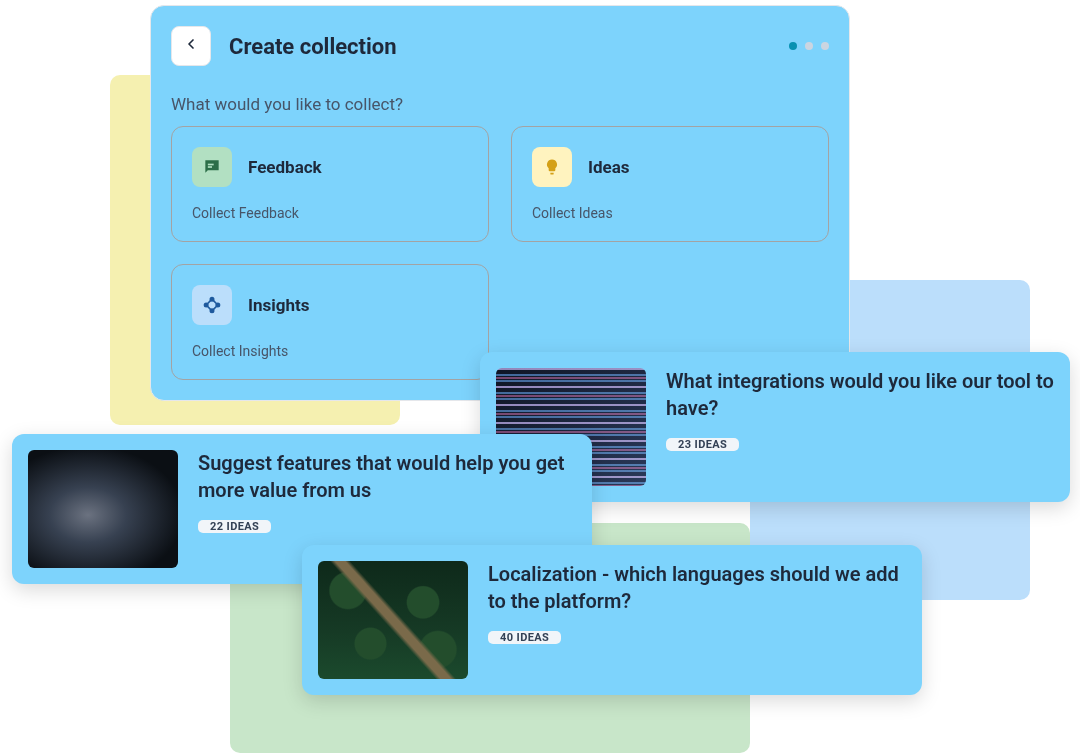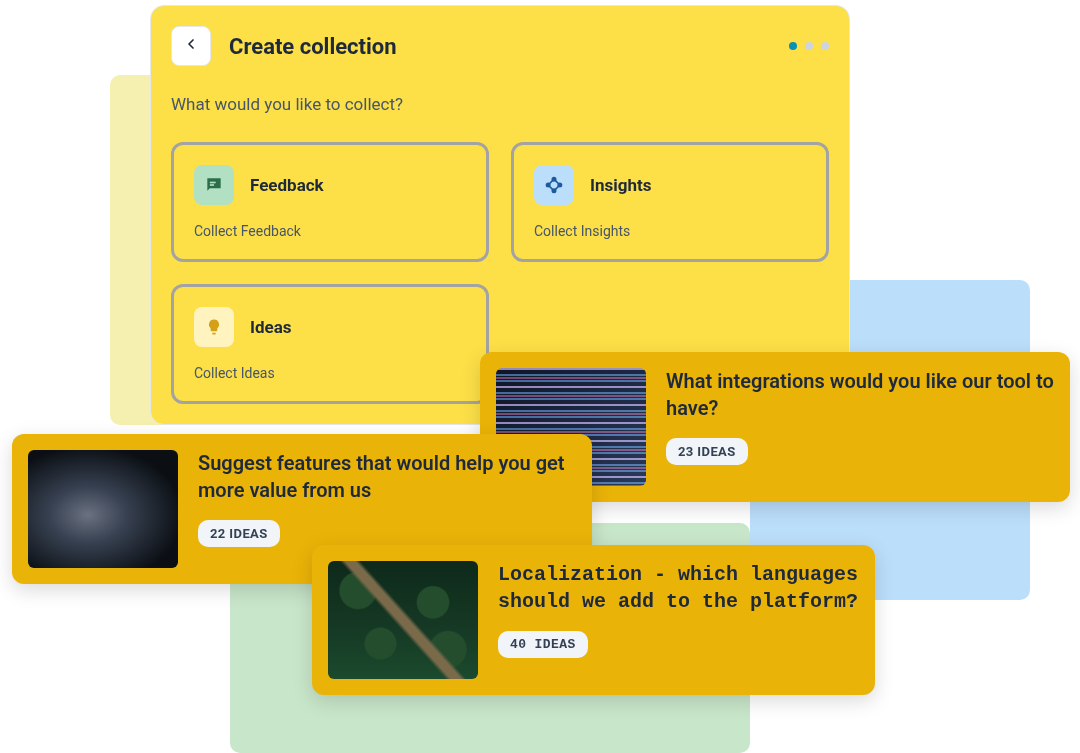--- a/index.html
+++ b/index.html
@@ -29,21 +29,21 @@
     position: absolute;
     left: 230px; bottom: 0;
     width: 520px; height: 230px;
     background: #c8e6c9;
     border-radius: 10px;
   }
   .main-card {
     position: absolute;
     left: 150px; top: 5px;
     width: 700px;
-    background: #fde047;
+    background: #7dd3fc;
     border: 1px solid #e5e7eb;
     border-radius: 14px;
     padding: 20px;
   }
   .header-row {
     display: flex;
     align-items: center;
     gap: 18px;
     margin-bottom: 28px;
   }
@@ -65,29 +65,29 @@
   .dots {
     margin-left: auto;
     display: flex;
     gap: 8px;
   }
   .dot { width: 8px; height: 8px; border-radius: 50%; background: #cbd5e1; }
   .dot.active { background: #0891b2; }
   .prompt {
     font-size: 17px;
     color: #475569;
-    margin: 0 0 28px 0;
+    margin: 0 0 12px 0;
   }
   .grid {
     display: grid;
     grid-template-columns: 1fr 1fr;
     gap: 22px;
   }
   .option-card {
-    border: 3px solid #a3a3a3;
+    border: 1px solid #a3a3a3;
     border-radius: 12px;
     padding: 20px;
     cursor: pointer;
   }
   .option-head {
     display: flex;
     align-items: center;
     gap: 16px;
     margin-bottom: 18px;
   }
@@ -99,21 +99,21 @@
     justify-content: center;
   }
   .icon-feedback { background: #b2e0c2; }
   .icon-ideas { background: #fff3bf; }
   .icon-insights { background: #bbdefb; }
   .option-title { font-size: 17px; font-weight: 700; color: #1e293b; }
   .option-desc { font-size: 14px; color: #475569; }
 
   .idea-card {
     position: absolute;
-    background: #eab308;
+    background: #7dd3fc;
     border-radius: 12px;
     box-shadow: 0 6px 20px rgba(0,0,0,0.15);
     padding: 16px;
     display: flex;
     gap: 20px;
   }
   .idea-card .thumb {
     width: 150px; height: 118px;
     border-radius: 6px;
     flex-shrink: 0;
@@ -122,30 +122,30 @@
   .idea-card .title {
     font-size: 20px;
     font-weight: 600;
     color: #1e293b;
     line-height: 1.35;
     margin-bottom: 16px;
   }
   .badge {
     align-self: flex-start;
     background: #f1f5f9;
-    border-radius: 10px;
-    padding: 6px 12px;
-    font-size: 13px;
+    border-radius: 5px;
+    padding: 0 12px;
+    font-size: 11px;
     font-weight: 700;
     letter-spacing: 0.4px;
     color: #334155;
   }
   .card-1 { left: 12px; top: 434px; width: 580px; }
   .card-2 { left: 480px; top: 352px; width: 590px; }
-  .card-3 { left: 312px; top: 545px; width: 563px; font-family: Liberation Mono, monospace; }
+  .card-3 { left: 302px; top: 545px; width: 620px; }
 
   
   .thumb-audience {
     background: radial-gradient(ellipse at 40% 55%, #6b7280 0%, #374151 30%, #0b0f14 75%);
   }
   .thumb-code {
     background:
       repeating-linear-gradient(180deg, rgba(96,165,250,0.55) 0 2px, transparent 2px 6px),
       repeating-linear-gradient(180deg, rgba(244,114,182,0.45) 0 2px, transparent 2px 9px),
       linear-gradient(135deg, #0f1524 0%, #1f2a44 60%, #2b3a5a 100%);
@@ -192,51 +192,51 @@
         <div class="icon-box icon-feedback">
           <svg width="20" height="20" viewBox="0 0 24 24" fill="#2c6e48">
               <path d="M4 4h16v12H7l-3 3V4z"></path>
               <rect x="7" y="8" width="7" height="2" fill="#b2e0c2"></rect>
               <rect x="7" y="11" width="5" height="2" fill="#b2e0c2"></rect>
             </svg>
         </div>
         <div class="option-title">Feedback</div>
       </div>
       <div class="option-desc">Collect Feedback</div>
+    </div>
+
+    <div class="option-card">
+      <div class="option-head">
+        <div class="icon-box icon-ideas">
+          <svg width="20" height="20" viewBox="0 0 24 24" fill="#d4a017">
+              <path d="M12 3a6 6 0 0 0-4 10.5V16a1 1 0 0 0 1 1h6a1 1 0 0 0 1-1v-2.5A6 6 0 0 0 12 3zm-2 16h4v1a1 1 0 0 1-1 1h-2a1 1 0 0 1-1-1v-1z"></path>
+            </svg>
+        </div>
+        <div class="option-title">Ideas</div>
+      </div>
+      <div class="option-desc">Collect Ideas</div>
     </div>
 
     <div class="option-card">
       <div class="option-head">
         <div class="icon-box icon-insights">
           <svg width="20" height="20" viewBox="0 0 24 24" fill="none" stroke="#1e5a9e" stroke-width="2">
               <circle cx="12" cy="5" r="2" fill="#1e5a9e"></circle>
               <circle cx="5" cy="12" r="2" fill="#1e5a9e"></circle>
               <circle cx="19" cy="12" r="2" fill="#1e5a9e"></circle>
               <circle cx="12" cy="19" r="2" fill="#1e5a9e"></circle>
               <path d="M12 7v-0 M7 12h0 M12 17v0 M17 12h0"></path>
               <path d="M10.5 6.5 L6.5 10.5 M13.5 6.5 L17.5 10.5 M6.5 13.5 L10.5 17.5 M17.5 13.5 L13.5 17.5"></path>
             </svg>
         </div>
         <div class="option-title">Insights</div>
       </div>
       <div class="option-desc">Collect Insights</div>
     </div>
 
-    <div class="option-card">
-      <div class="option-head">
-        <div class="icon-box icon-ideas">
-          <svg width="20" height="20" viewBox="0 0 24 24" fill="#d4a017">
-              <path d="M12 3a6 6 0 0 0-4 10.5V16a1 1 0 0 0 1 1h6a1 1 0 0 0 1-1v-2.5A6 6 0 0 0 12 3zm-2 16h4v1a1 1 0 0 1-1 1h-2a1 1 0 0 1-1-1v-1z"></path>
-            </svg>
-        </div>
-        <div class="option-title">Ideas</div>
-      </div>
-      <div class="option-desc">Collect Ideas</div>
-    </div>
-
   </div>
 </div>
 
 <div class="idea-card card-2">
   <div class="thumb thumb-code"></div>
   <div class="content">
     <div class="title">What integrations would you like our tool to have?</div>
     <div class="badge">23 IDEAS</div>
   </div>
 </div>

